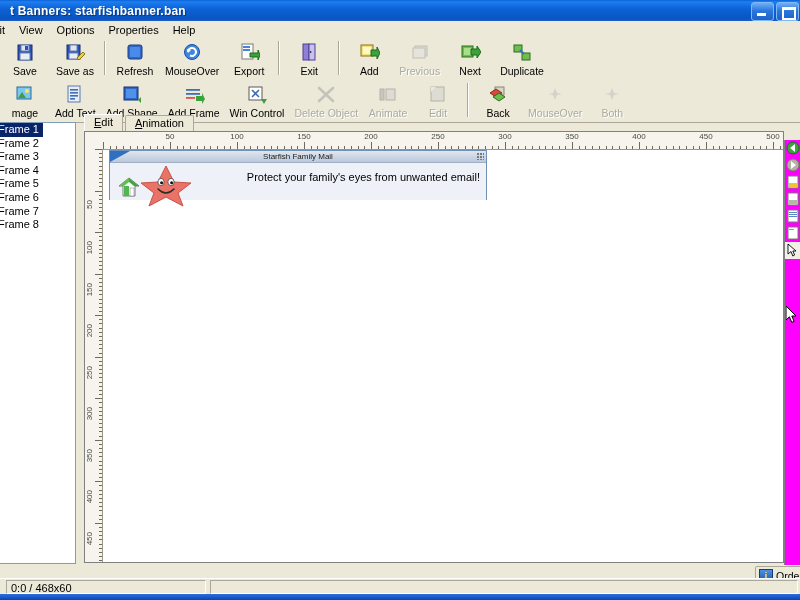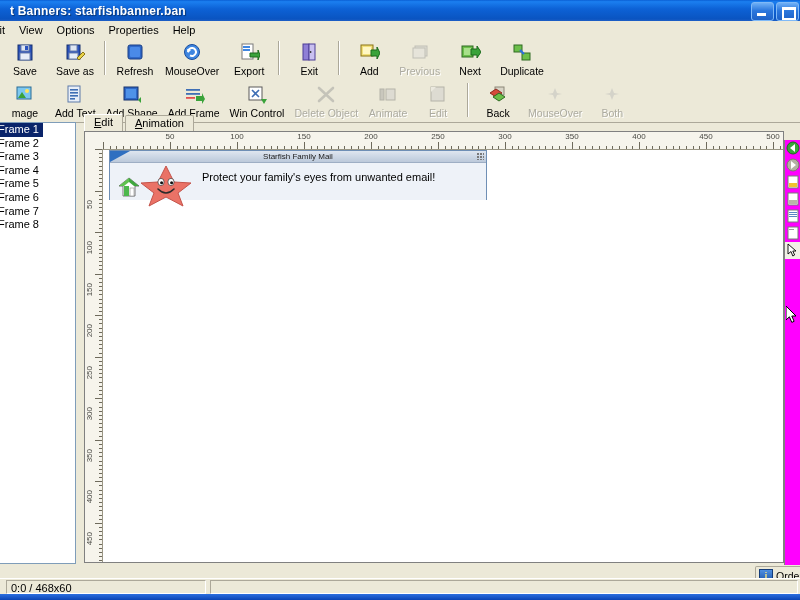--- a/index.html
+++ b/index.html
@@ -127,21 +127,21 @@
     border-left:20px solid #2f6fc0;border-bottom:11px solid transparent;
   }
   .banner-title .grip{
     position:absolute;right:2px;top:2px;width:7px;height:7px;
     background:
       radial-gradient(circle at 1px 1px,#7a7a7a 1px,transparent 1px) 0 0/3px 3px;
   }
   .banner-body{position:relative;height:37px;background:#eef2f8;}
   .banner-msg{
     position:absolute;left:92px;top:8px;right:6px;
-    font-size:11px;color:#000;white-space:nowrap;
+    font-size:11px;color:#000;white-space:nowrap;text-align:right;
   }
   .house{position:absolute;left:8px;top:14px;width:22px;height:20px;}
   .star{position:absolute;left:30px;top:2px;width:52px;height:42px;}
 
   
   .rightpanel{
     position:absolute;left:784px;top:140px;width:16px;height:425px;
     background:#d4d0c8;border-left:1px solid #808080;overflow:hidden;
   }
   .rp-cell{width:16px;height:17px;position:relative;background:#f2f0e6;overflow:hidden;}

